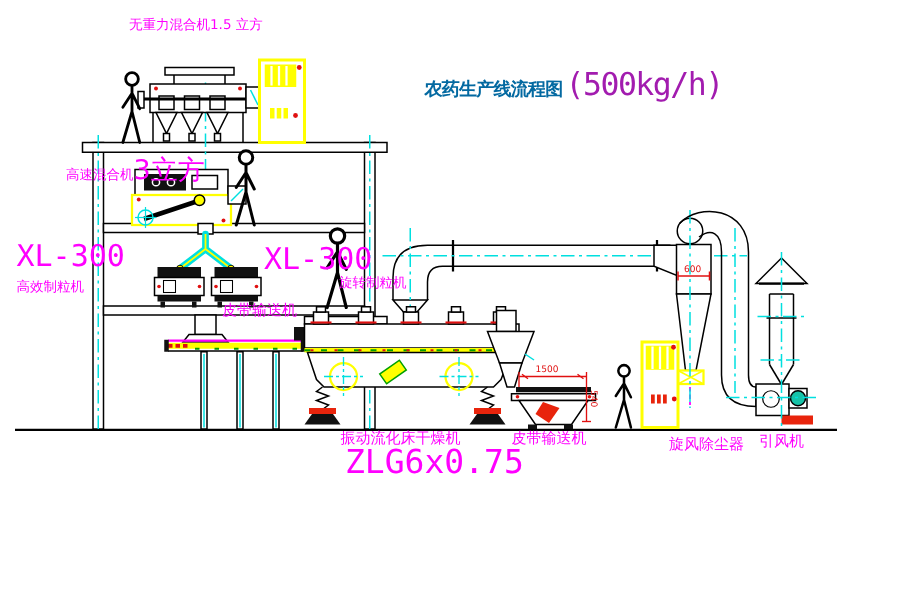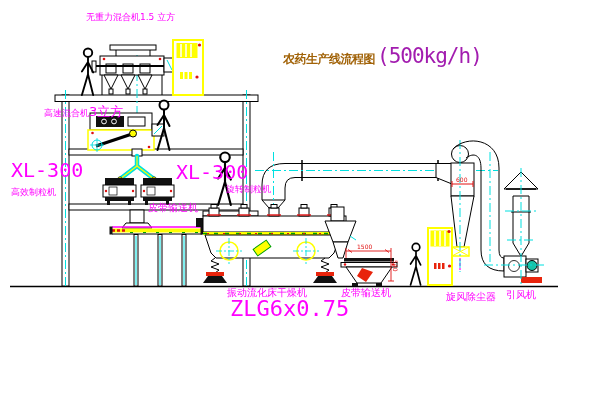--- a/index.html
+++ b/index.html
@@ -5,23 +5,23 @@
   html,body{margin:0;padding:0;background:#fff;}
   #stage{position:relative;width:600px;height:403px;background:#ffffff;overflow:hidden;
          font-family:"DejaVu Sans",sans-serif;}
   #lineart{position:absolute;left:0;top:0;}
   .lbl{position:absolute;color:#ff00ff;white-space:nowrap;line-height:1;}
   .mono{font-family:"DejaVu Sans Mono",monospace;}
   .dim{position:absolute;color:#e01010;font-size:6px;white-space:nowrap;line-height:1;
        font-family:"DejaVu Sans",sans-serif;}
   .dim-v{writing-mode:vertical-rl;}
   #title-row{position:absolute;left:283px;top:44px;display:flex;align-items:baseline;gap:2px;}
-  #title-zh{font-size:12px;font-weight:bold;color:#a16207;letter-spacing:-0.5px;}
+  #title-zh{font-size:12px;font-weight:bold;color:#0369a1;letter-spacing:-0.5px;}
   #title-cap{font-size:21px;color:#a21caf;font-family:"DejaVu Sans Mono",monospace;letter-spacing:-1px;}
-  .sz-big{font-size:13px;}
+  .sz-big{font-size:18px;}
 </style>
 </head>
 <body>
 
 <div id="stage">
 
 <svg id="lineart" width="600" height="403" viewBox="0 0 600 403">
   <defs>
     <g id="person-shape" fill="none" stroke="#000" stroke-width="4" stroke-linecap="round">
       <circle cx="0" cy="-90" r="9" fill="#fff"></circle>

